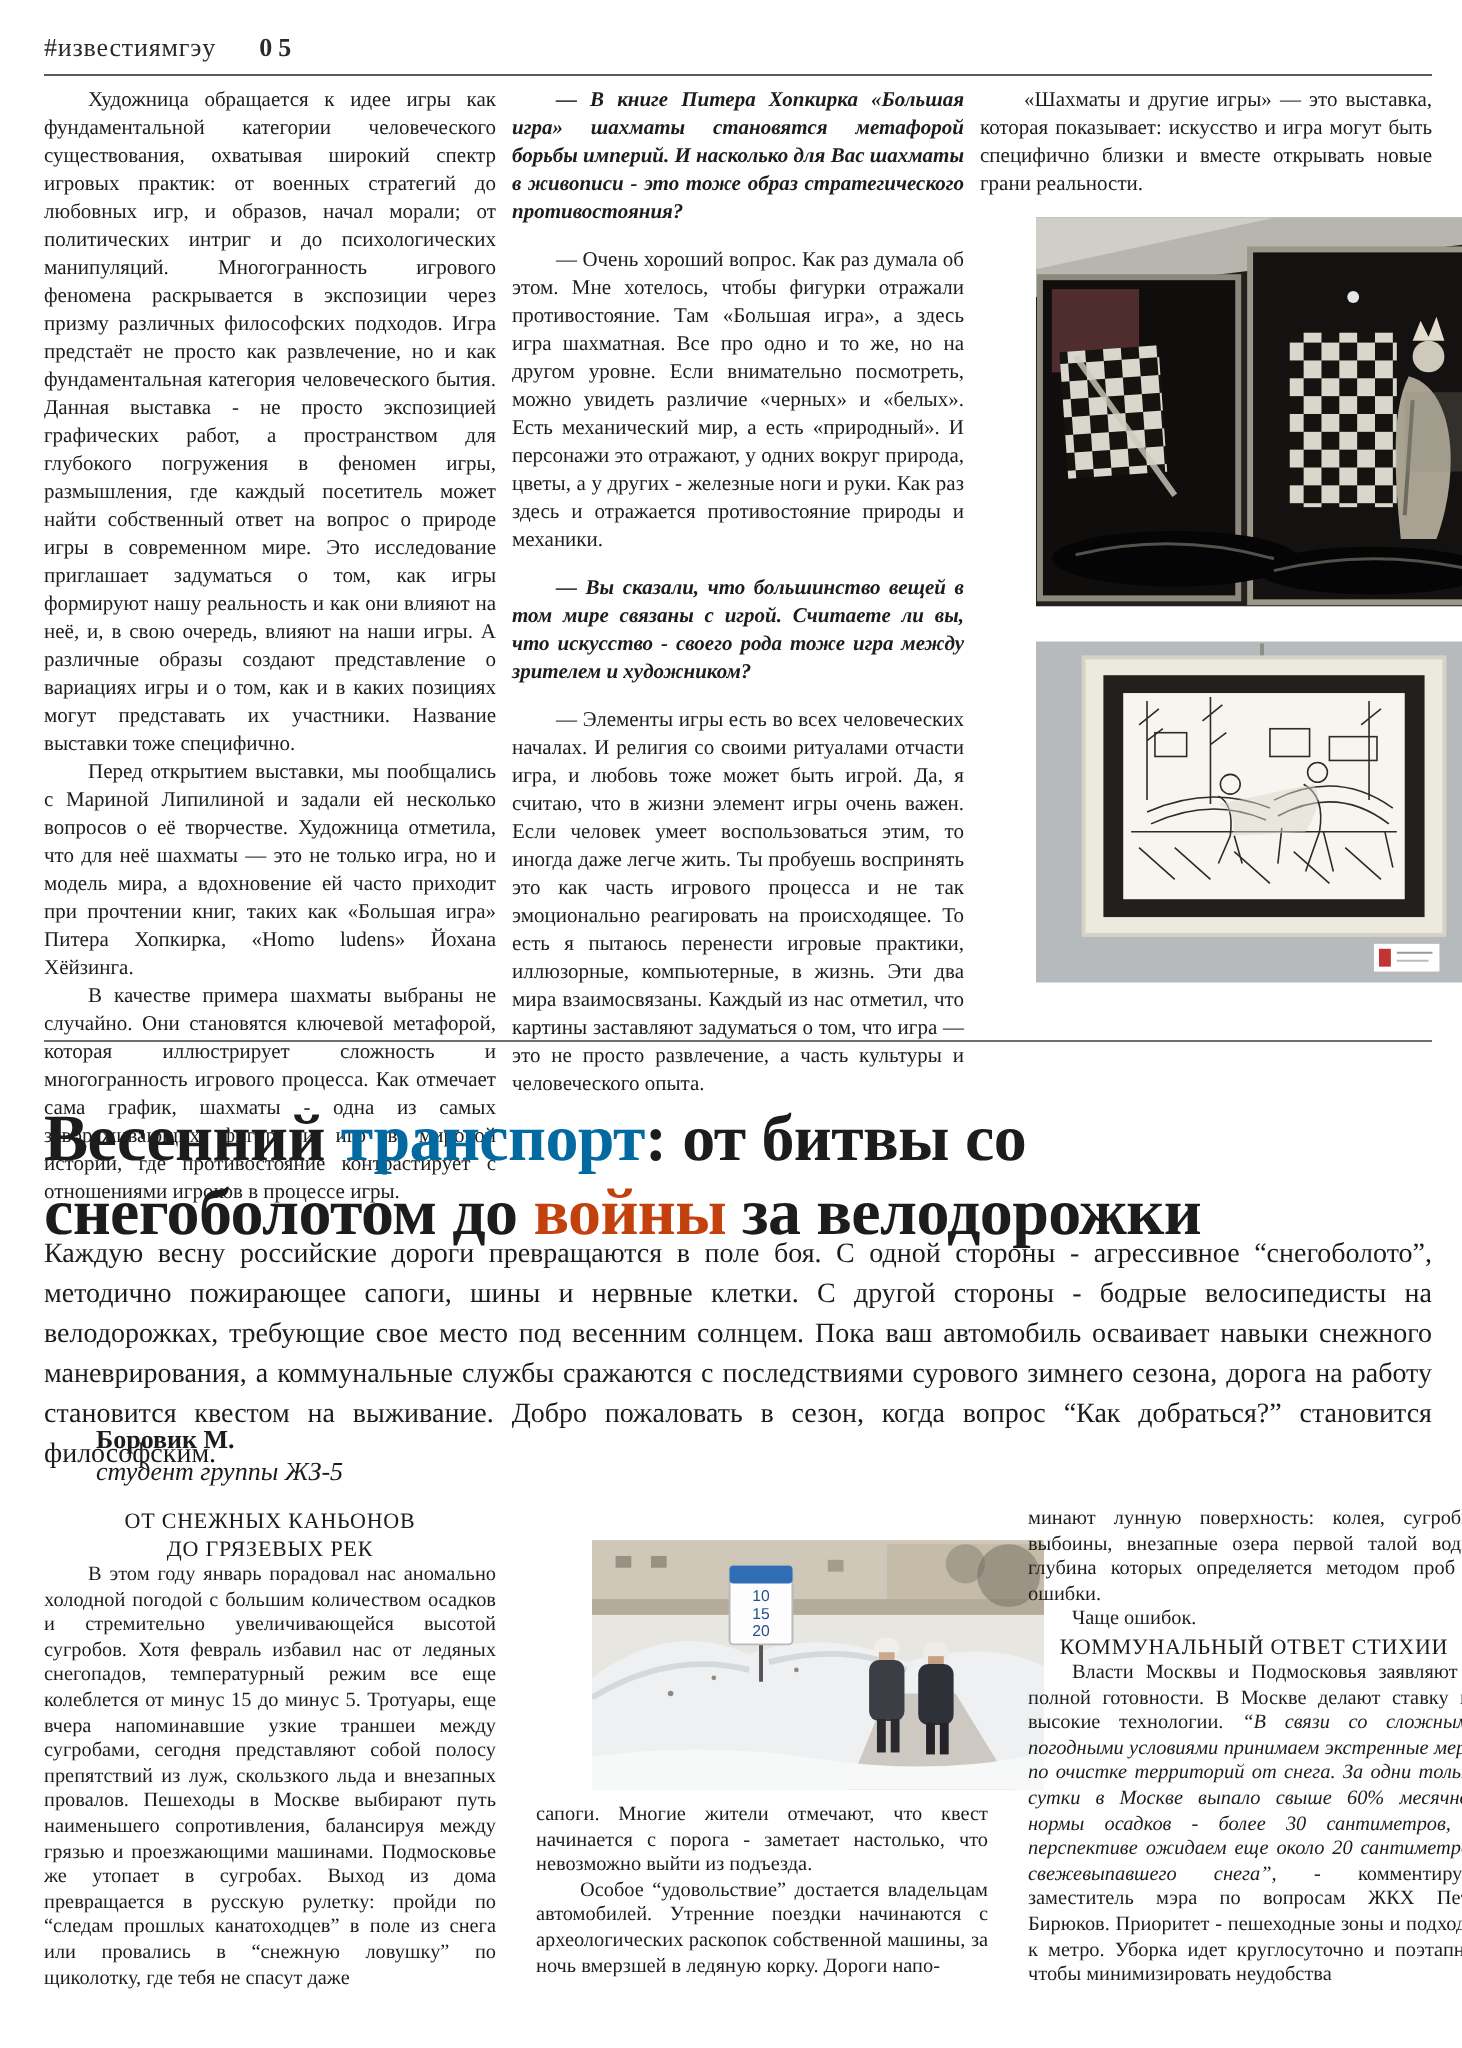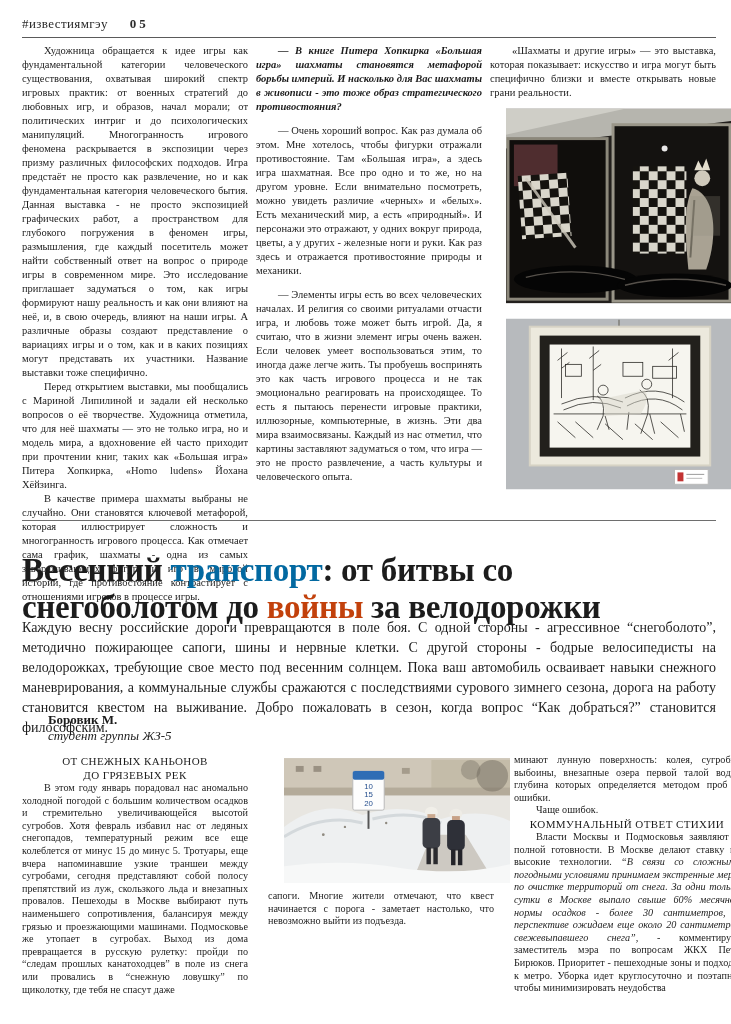--- a/index.html
+++ b/index.html
@@ -20,21 +20,21 @@
   .top-grid {
     position:absolute; top:44px; left:22px; width:694px;
     display:grid; grid-template-columns:226px 226px 226px; column-gap:8px;
   }
   .bodytext { font-size:10.5px; line-height:14px; text-align:justify; }
   .bodytext p { margin:0; text-indent:22px; }
   .q { font-weight:bold; font-style:italic; margin-top:10px !important; }
   .a { margin-top:10px !important; }
   .col2 p:first-child { margin-top:0 !important; }
   
-  .photo { display:block; margin:4px;padding-left:12px; }
+  .photo { display:block; margin:16px;padding-left:12px; }
   .photo svg { display:block; }
   .chess-photo { margin-top:8px; }
   .bench-photo { margin-top:14px; }
   
   .rule { position:absolute; left:22px; width:694px; border-top:1px solid #6e6e6e; }
   .rule-mid { top:520px; }
   
   .headline {
     position:absolute; top:530px; left:22px; width:694px;
     font-size:33px; font-weight:bold; line-height:1.13; letter-spacing:-0.3px;
@@ -78,20 +78,21 @@
 
     <div class="bodytext col1">
       <p>Художница обращается к идее игры как фундаментальной категории человеческого существования, охватывая широкий спектр игровых практик: от военных стратегий до любовных игр, и образов, начал морали; от политических интриг и до психологических манипуляций. Многогранность игрового феномена раскрывается в экспозиции через призму различных философских подходов. Игра предстаёт не просто как развлечение, но и как фундаментальная категория человеческого бытия. Данная выставка - не просто экспозицией графических работ, а пространством для глубокого погружения в феномен игры, размышления, где каждый посетитель может найти собственный ответ на вопрос о природе игры в современном мире. Это исследование приглашает задуматься о том, как игры формируют нашу реальность и как они влияют на неё, и, в свою очередь, влияют на наши игры. А различные образы создают представление о вариациях игры и о том, как и в каких позициях могут представать их участники. Название выставки тоже специфично.</p>
       <p>Перед открытием выставки, мы  пообщались с Мариной Липилиной и задали ей несколько вопросов о её творчестве. Художница отметила, что для неё шахматы — это не только игра, но и модель мира, а вдохновение ей часто приходит при прочтении книг, таких как «Большая игра» Питера Хопкирка, «Homo ludens» Йохана Хёйзинга.</p>
       <p>В качестве примера шахматы выбраны не случайно. Они становятся ключевой метафорой, которая иллюстрирует сложность и многогранность игрового процесса. Как отмечает сама график, шахматы - одна из самых завораживающих фигур, и игр в мировой истории, где противостояние контрастирует с отношениями игроков в процессе игры.</p>
     </div>
 
     <div class="bodytext col2">
       <p class="q">— В книге Питера Хопкирка «Большая игра» шахматы становятся метафорой борьбы империй. И насколько для Вас шахматы в живописи - это тоже образ стратегического противостояния?</p>
       <p class="a">— Очень хороший вопрос. Как раз думала об этом. Мне хотелось, чтобы фигурки отражали противостояние. Там «Большая игра», а здесь игра шахматная. Все про одно и то же, но на другом уровне. Если внимательно посмотреть, можно увидеть различие «черных» и «белых». Есть механический мир, а есть «природный». И персонажи это отражают, у одних вокруг природа, цветы, а у других - железные ноги и руки. Как раз здесь и отражается противостояние природы и механики.</p>
+      <p class="q">— Вы сказали, что большинство вещей в том мире связаны с игрой. Считаете ли вы, что искусство - своего рода тоже игра между зрителем и художником?</p>
       <p class="a">— Элементы игры есть во всех человеческих началах. И религия со своими ритуалами отчасти игра, и любовь тоже может быть игрой. Да, я считаю, что в жизни элемент игры очень важен. Если человек умеет воспользоваться этим, то иногда даже легче жить. Ты пробуешь воспринять это как часть игрового процесса и не так эмоционально реагировать на происходящее. То есть я пытаюсь перенести игровые практики, иллюзорные, компьютерные, в жизнь. Эти два мира взаимосвязаны. Каждый из нас отметил, что картины заставляют задуматься о том, что игра — это не просто развлечение, а часть культуры и человеческого опыта.</p>
     </div>
 
     <div class="bodytext col3">
       <p>«Шахматы и другие игры» — это выставка, которая показывает: искусство и игра могут быть специфично близки и вместе открывать новые грани реальности.</p>
 
       <div class="photo chess-photo">
         <svg width="226" height="196" viewBox="0 0 228 196" xmlns="http://www.w3.org/2000/svg">
           <defs>
             <pattern id="chk" width="18" height="18" patternUnits="userSpaceOnUse">
@@ -210,20 +211,21 @@
           <rect x="152" y="91" width="4.5" height="17" fill="#2a2a2e"></rect>
           <ellipse cx="175" cy="57" rx="6.5" ry="5.5" fill="#eeece6"></ellipse>
           <rect x="171" y="59" width="8" height="5" fill="#c7a186"></rect>
           <rect x="166" y="63" width="18" height="31" rx="5" fill="#2e3038"></rect>
           <rect x="170" y="93" width="4.5" height="16" fill="#232329"></rect>
           <rect x="177" y="93" width="4.5" height="16" fill="#232329"></rect>
           <path d="M0,127 L0,110 Q60,102 120,112 Q180,120 230,108 L230,127 Z" fill="#f7f8f8"></path>
         </svg>
       </div>
       <p class="noindent">сапоги. Многие жители отмечают, что квест начинается с порога - заметает настолько, что невозможно выйти из подъезда.</p>
+      <p>Особое “удовольствие” достается владельцам автомобилей. Утренние поездки начинаются с археологических раскопок собственной машины, за ночь вмерзшей в ледяную корку. Дороги напо-</p>
     </div>
 
     <div class="smalltext">
       <p class="noindent">минают лунную поверхность: колея, сугробы, выбоины, внезапные озера первой талой воды, глубина которых определяется методом проб и ошибки.</p>
       <p>Чаще ошибок.</p>
       <p class="subhead subhead2">КОММУНАЛЬНЫЙ ОТВЕТ СТИХИИ</p>
       <p><span>Власти Москвы и Подмосковья заявляют о полной готовности. В Москве делают ставку на высокие технологии. </span><span class="it">“В связи со сложными погодными условиями принимаем экстренные меры по очистке территорий от снега. За одни только сутки в Москве выпало свыше 60% месячной нормы осадков - более 30 сантиметров, в перспективе ожидаем еще около 20 сантиметров свежевыпавшего снега”,</span><span> - комментирует заместитель мэра по вопросам ЖКХ  Петр Бирюков. Приоритет - пешеходные зоны и подходы к метро. Уборка идет круглосуточно и поэтапно, чтобы минимизировать неудобства</span></p>
     </div>
   </div>
 

